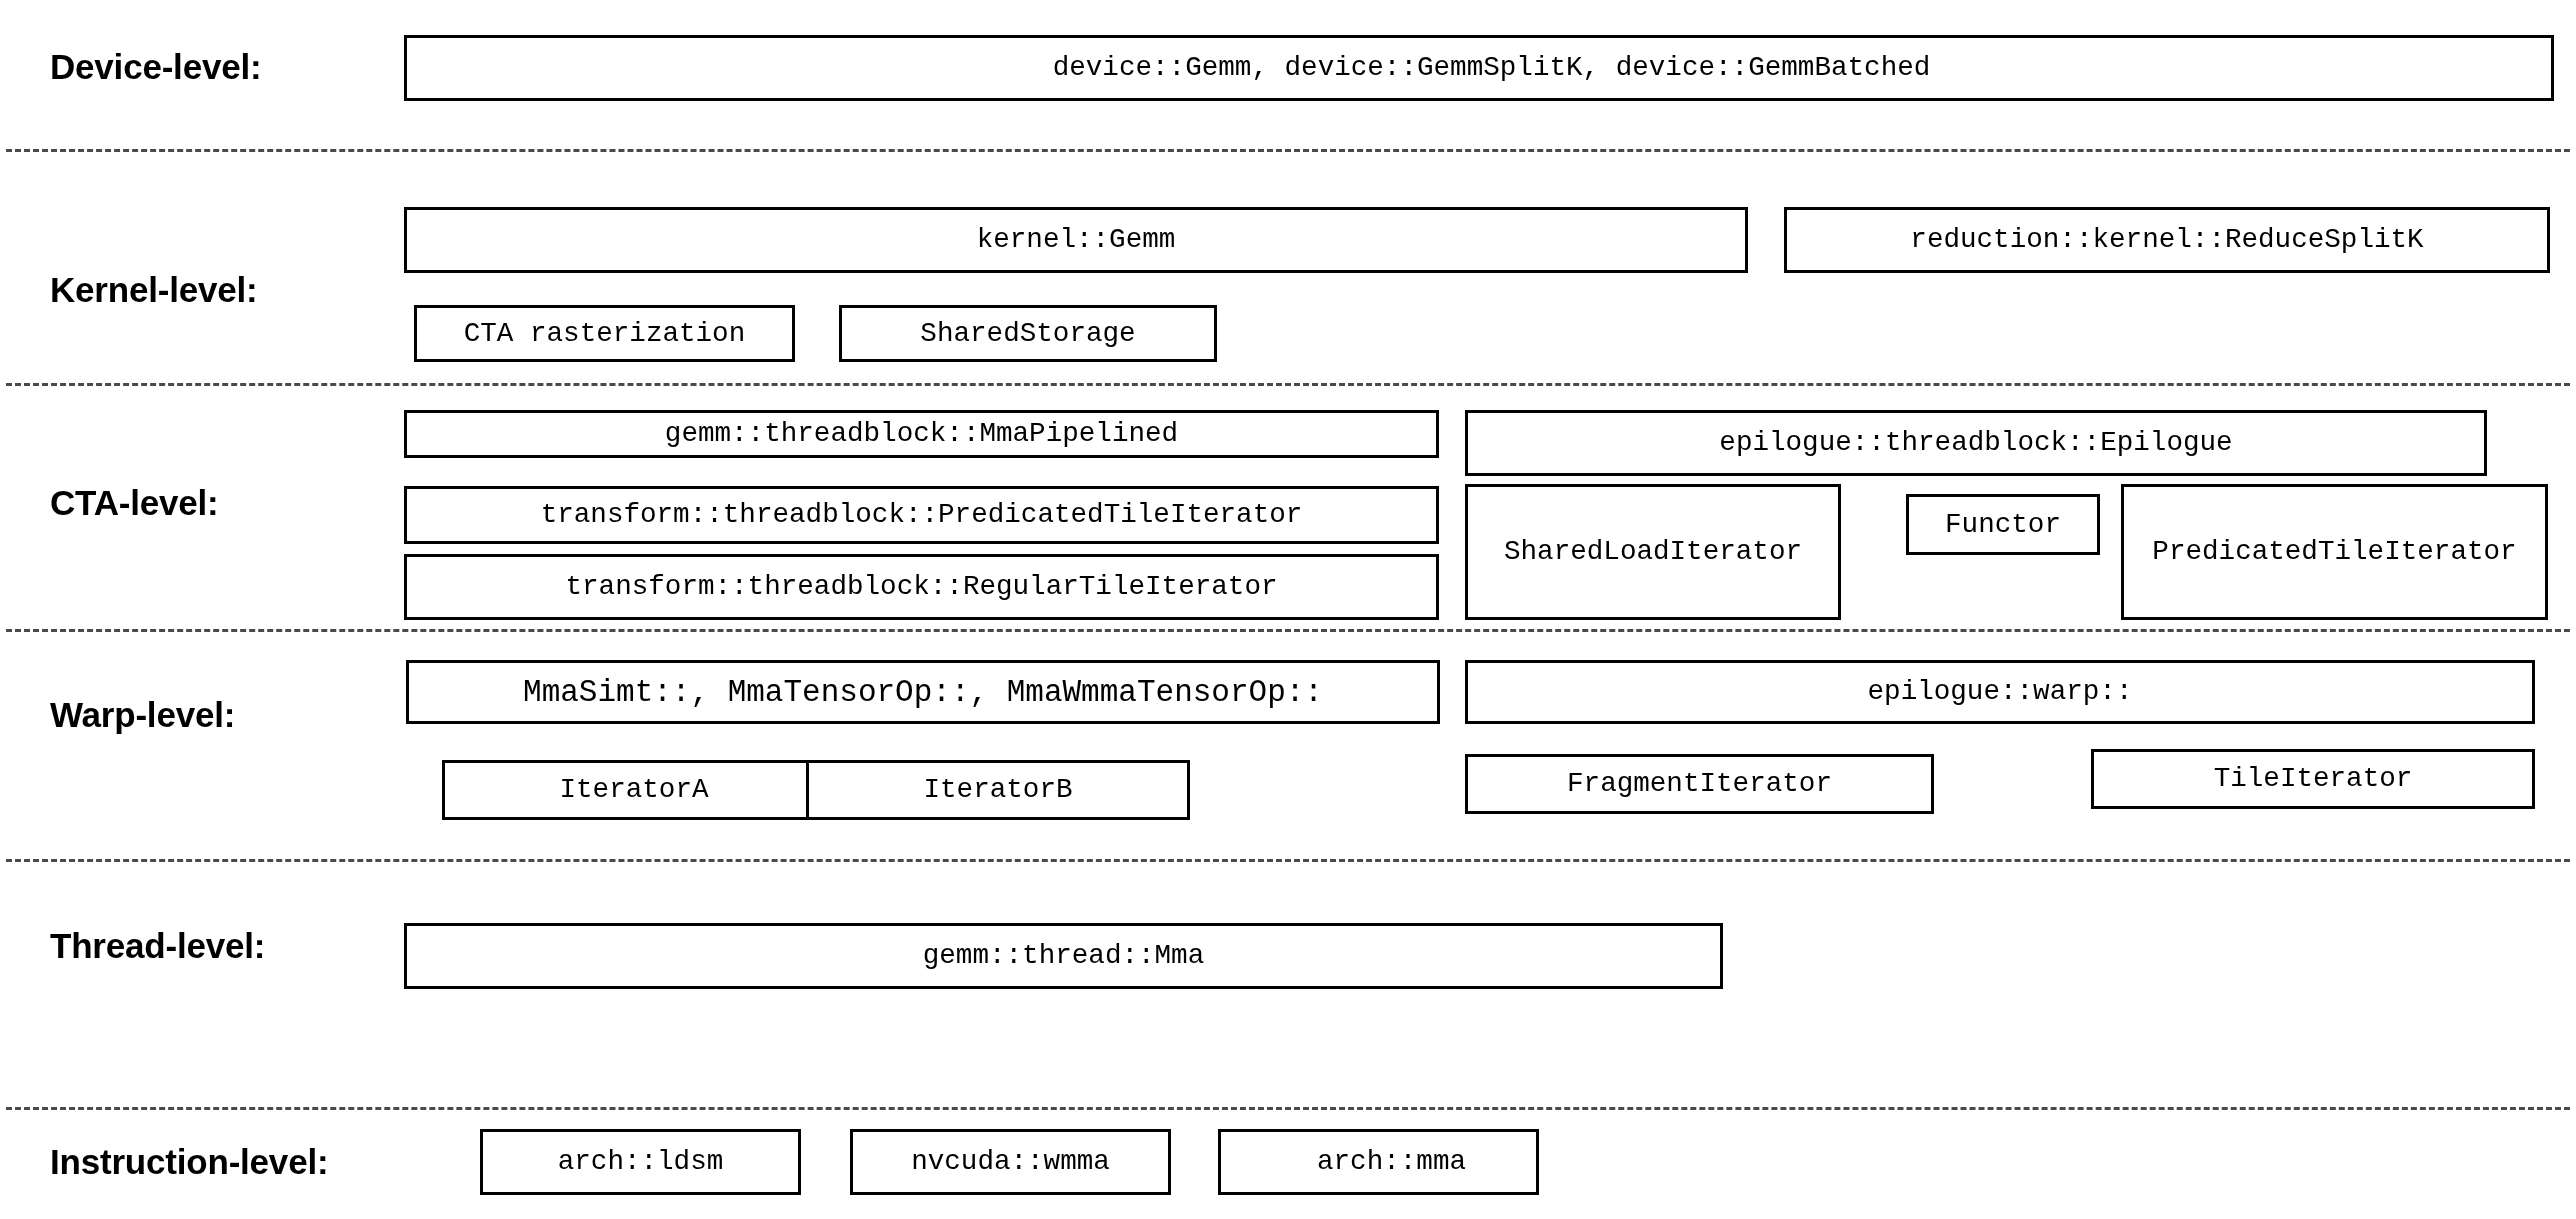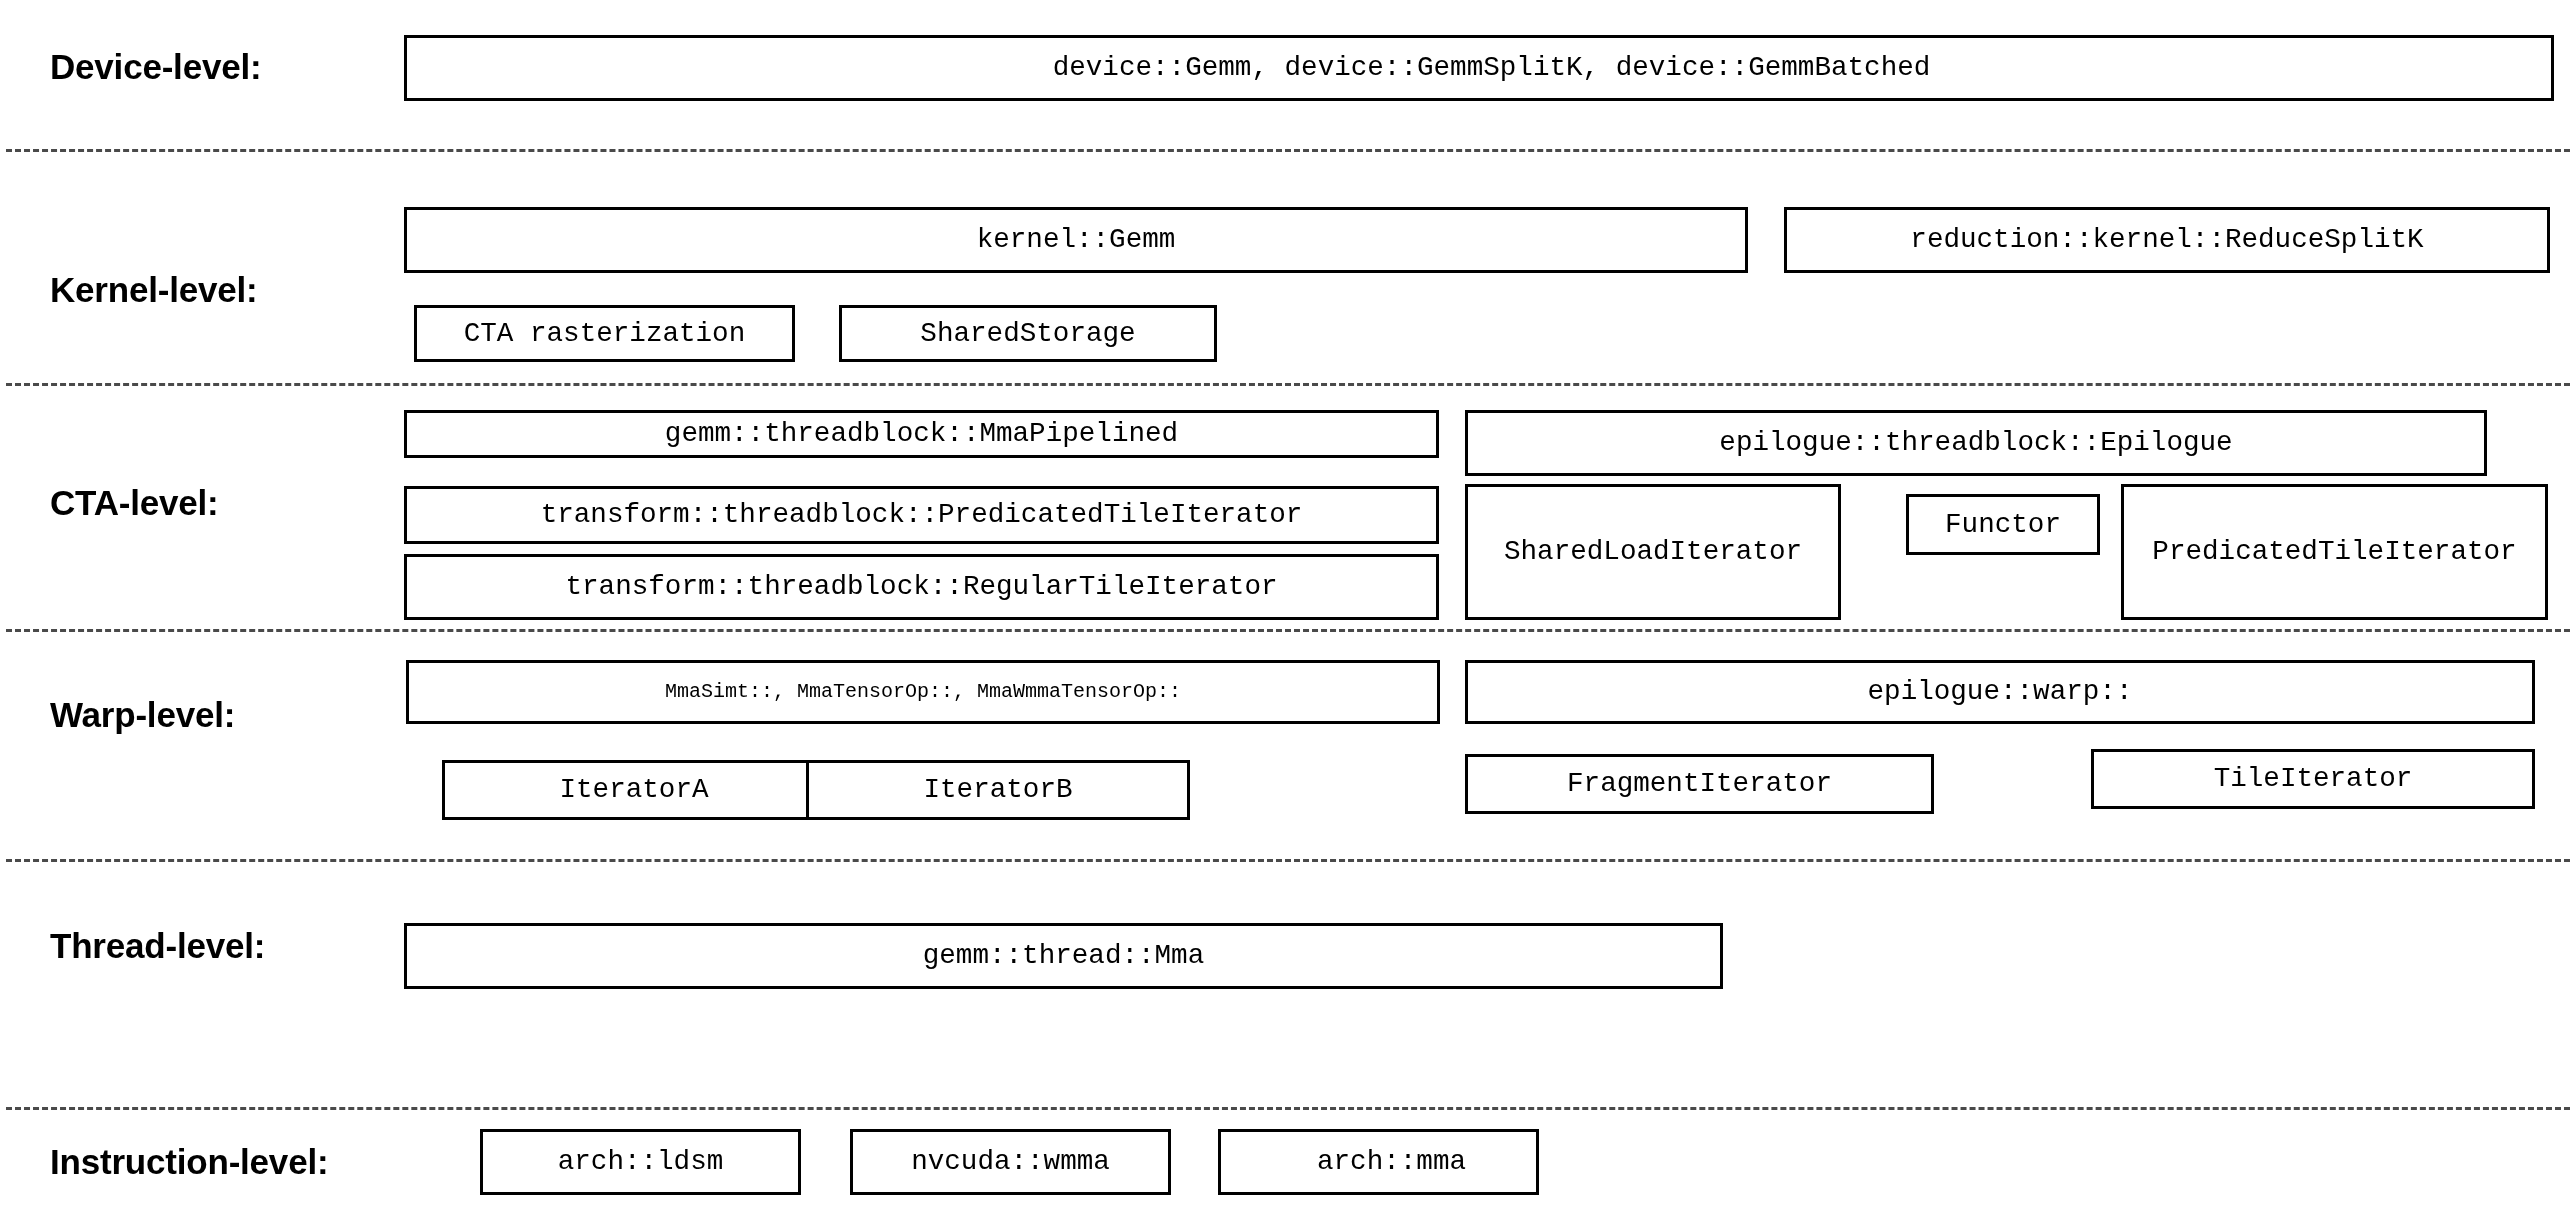--- a/index.html
+++ b/index.html
@@ -41,21 +41,21 @@
     display: flex;
     align-items: center;
     justify-content: center;
     font-family: "Liberation Mono", monospace;
     font-size: 27.6px;
     color: #000000;
     white-space: nowrap;
     line-height: 1;
   }
   .node.small {
-    font-size: 20px;
+    font-size: 31px;
     text-align: right;
   }
 </style>
 </head>
 <body>
 
 <div id="root">
 
   <div class="level-label" style="left:50px; top:49px;">Device-level:</div>
 

